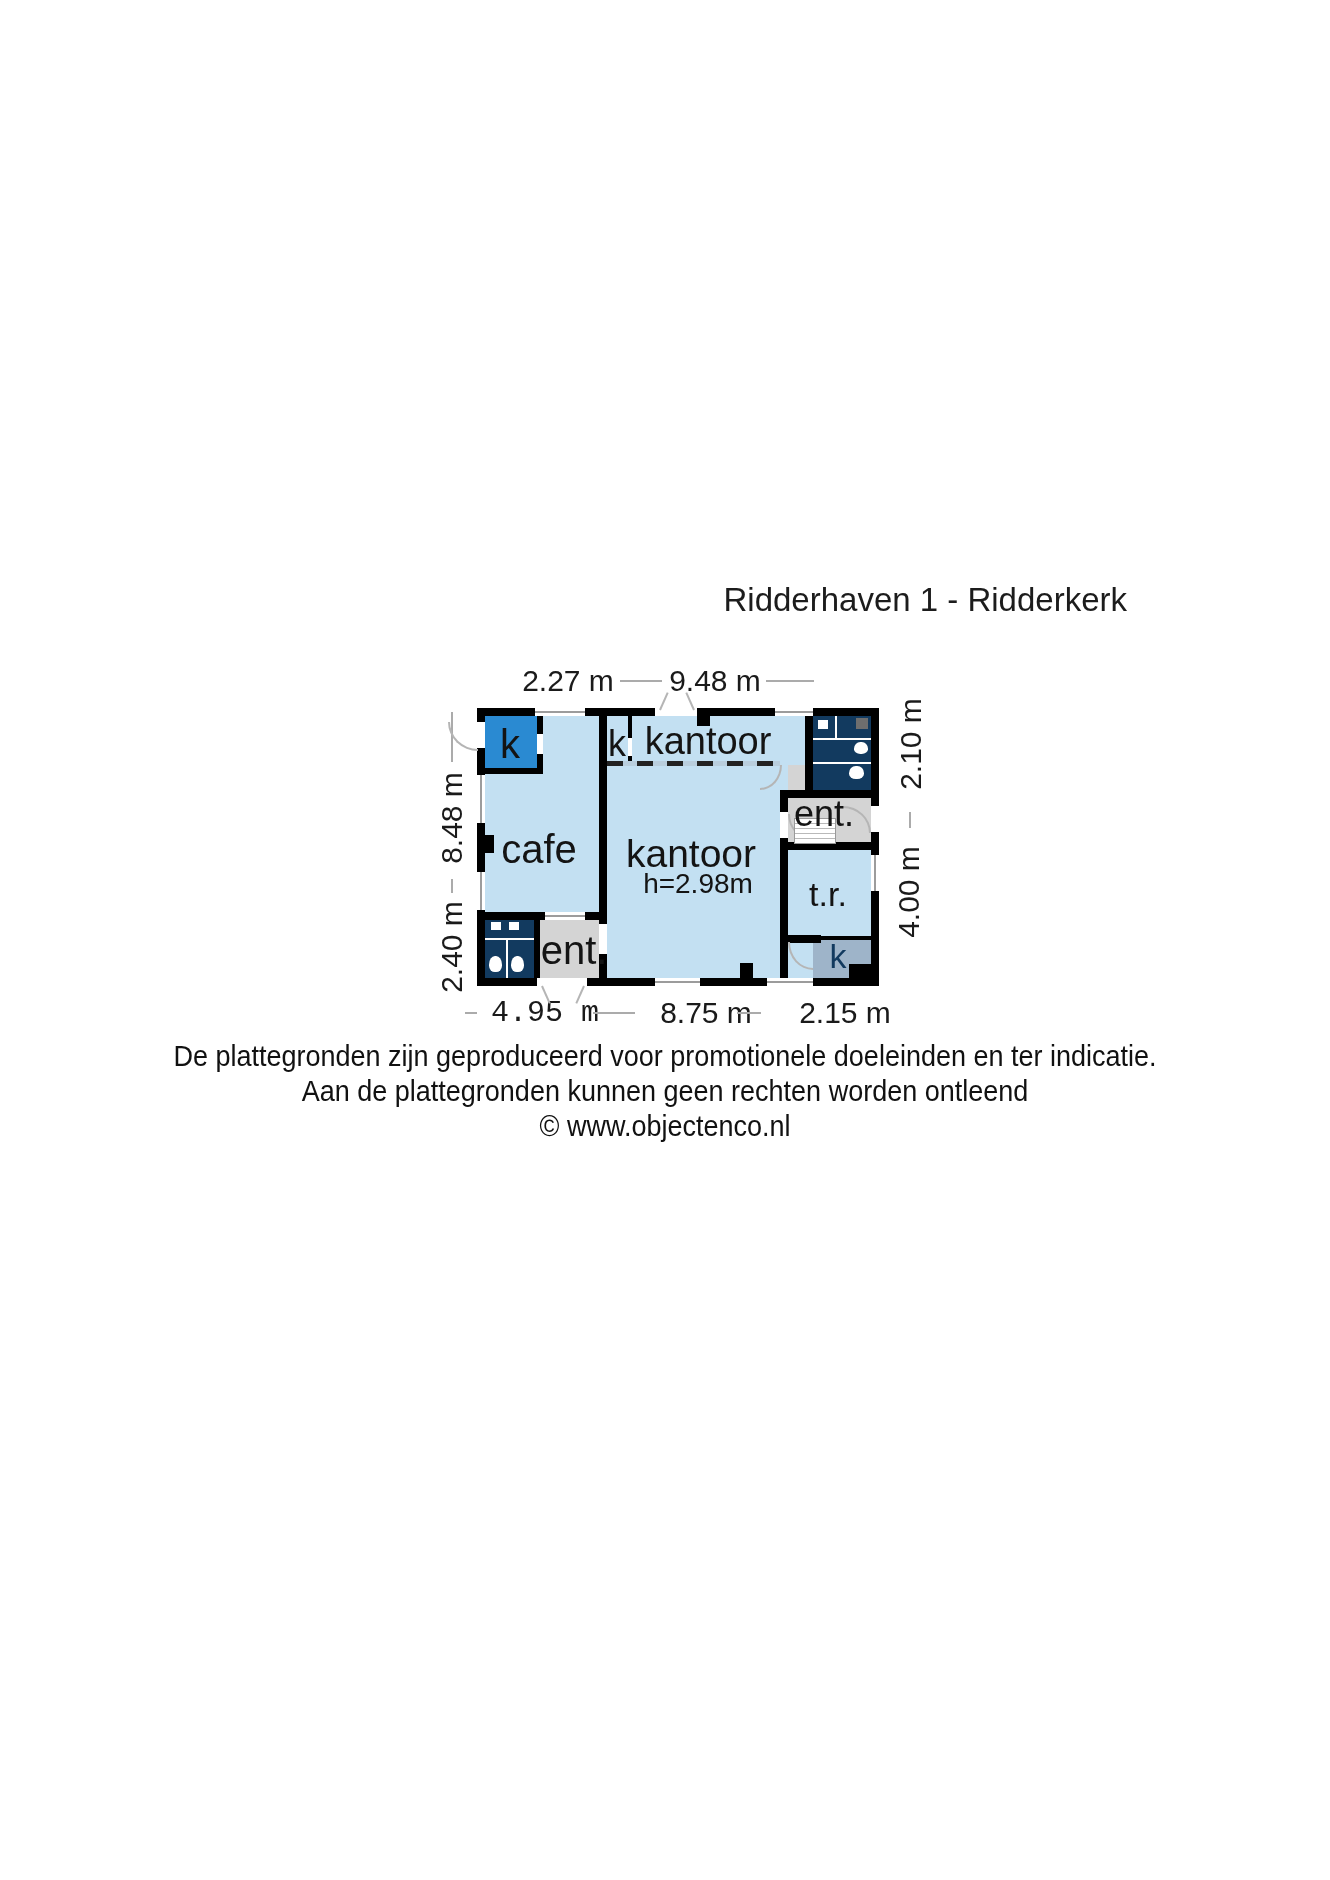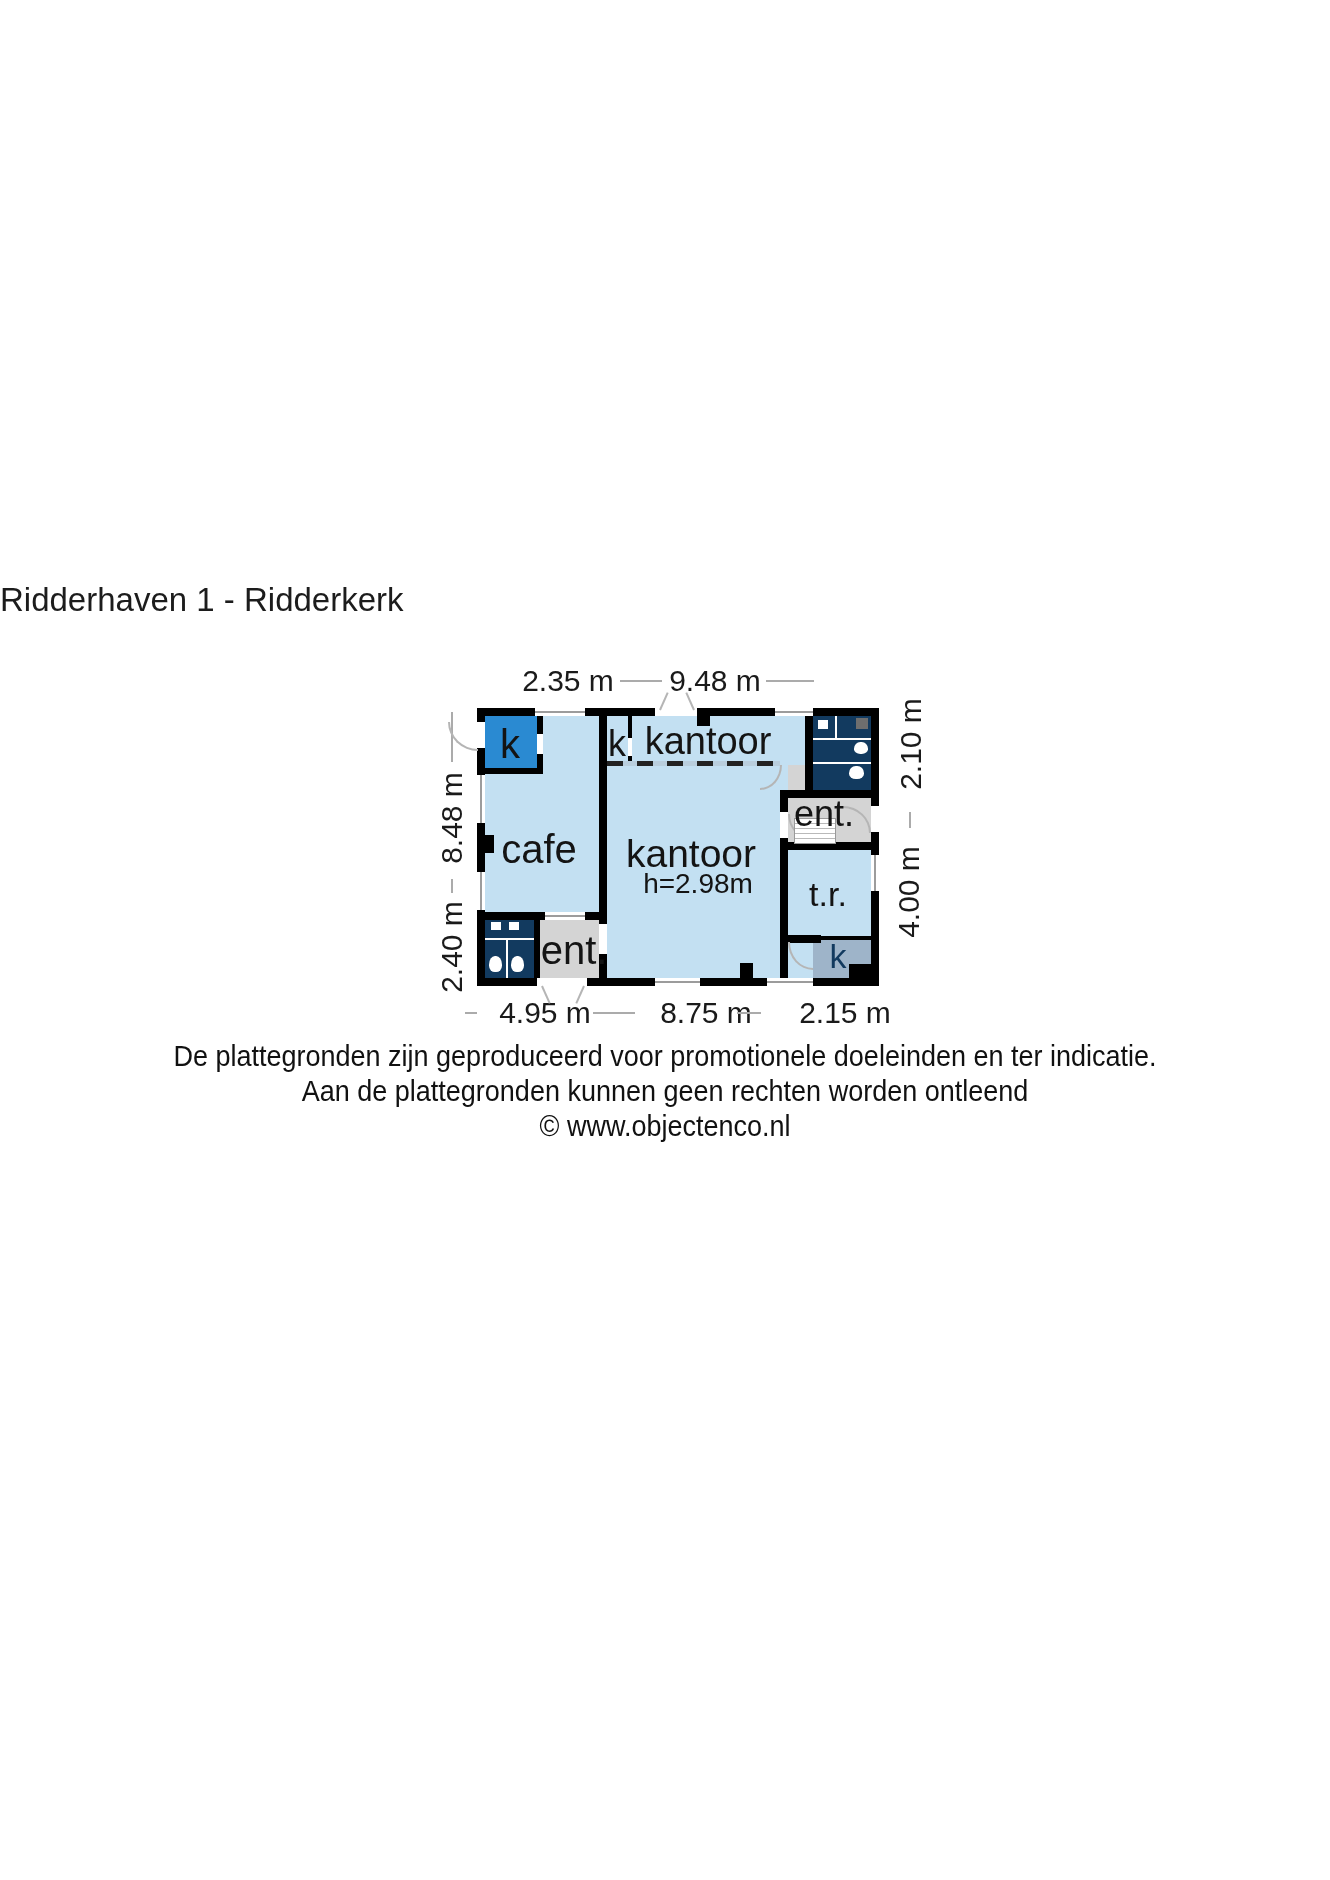--- a/index.html
+++ b/index.html
@@ -1,19 +1,19 @@
 <!DOCTYPE html>
 <html><head>
 <meta charset="utf-8">
 <style>
   html,body{margin:0;padding:0;background:#ffffff;}
   .page{position:relative;width:1330px;height:1880px;background:#ffffff;overflow:hidden;
         font-family:"Liberation Sans",sans-serif;color:#1a1a1a;}
   
-  .title-line{position:absolute;left:0;width:1127px;text-align:left;font-size:33px;color:#1c1c1c;}
+  .title-line{position:absolute;left:0;width:1127px;text-align:right;font-size:33px;color:#1c1c1c;}
   
   .plan{position:absolute;left:477px;top:708px;width:402px;height:278px;background:#c3e0f2;}
   .w{position:absolute;background:#000;}
   .fill{position:absolute;}
   .gap{position:absolute;background:#fff;}
   .winh{position:absolute;height:8px;background:#fff;}
   .winh::after{content:"";position:absolute;left:0;right:0;top:3px;height:2px;background:#9c9c9c;}
   .winv{position:absolute;width:8px;background:#fff;}
   .winv::after{content:"";position:absolute;top:0;bottom:0;left:3px;width:2px;background:#9c9c9c;}
   .lbl{position:absolute;transform:translate(-50%,-50%);white-space:nowrap;color:#141414;line-height:1;}
@@ -31,35 +31,35 @@
   .footer{position:absolute;left:0;top:1038px;width:1330px;text-align:center;font-size:30px;line-height:35px;
           color:#111;transform:scaleX(0.9);transform-origin:50% 50%;}
 </style>
 </head>
 <body>
 
 <div class="page">
 
   <div class="title-line" style="top:581px;">Ridderhaven 1 - Ridderkerk</div>
 
-  <div class="dim" style="left:568px;top:681px;">2.35 m</div>
+  <div class="dim" style="left:568px;top:681px;">2.27 m</div>
   <div class="dim" style="left:715px;top:681px;">9.48 m</div>
   <div class="dl" style="left:620px;top:680px;width:42px;height:2px;"></div>
   <div class="dl" style="left:766px;top:680px;width:48px;height:2px;"></div>
 
   <div class="dimv" style="left:452px;top:818px;">8.48 m</div>
   <div class="dimv" style="left:452px;top:947px;">2.40 m</div>
   <div class="dl" style="left:451px;top:712px;width:2px;height:50px;"></div>
   <div class="dl" style="left:451px;top:879px;width:2px;height:14px;"></div>
 
   <div class="dimv" style="left:911px;top:744px;">2.10 m</div>
   <div class="dimv" style="left:909px;top:892px;">4.00 m</div>
   <div class="dl" style="left:909px;top:812px;width:2px;height:16px;"></div>
 
-  <div class="dim" style="left:545px;top:1013px;">4.95 m</div>
+  <div class="dim" style="left:545px;top:1013px;font-family:Liberation Mono, monospace;">4.95 m</div>
   <div class="dim" style="left:706px;top:1013px;">8.75 m</div>
   <div class="dim" style="left:845px;top:1013px;">2.15 m</div>
   <div class="dl" style="left:465px;top:1012px;width:12px;height:2px;"></div>
   <div class="dl" style="left:593px;top:1012px;width:42px;height:2px;"></div>
   <div class="dl" style="left:737px;top:1012px;width:24px;height:2px;"></div>
 
   <div class="plan">
 
     <div class="fill" style="left:8px;top:8px;width:52px;height:52px;background:#2a8ad2;"></div>
     <div class="fill" style="left:311px;top:57px;width:17px;height:25px;background:#d4d4d4;"></div>

